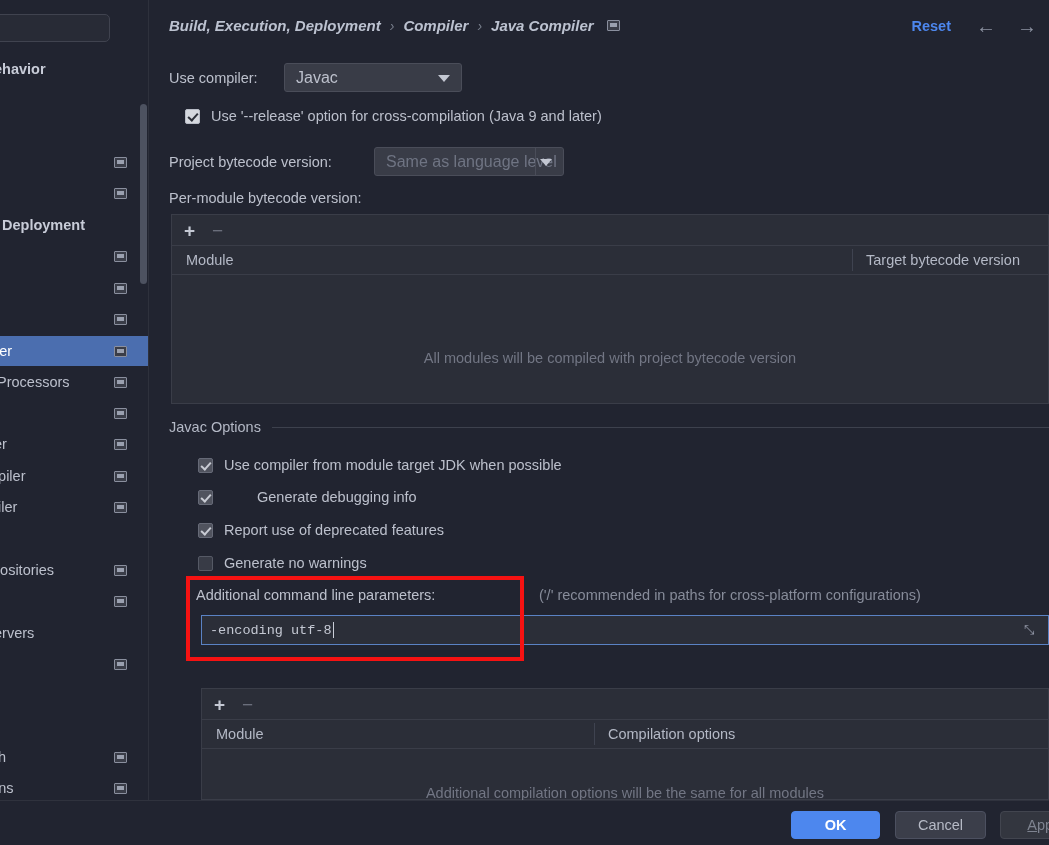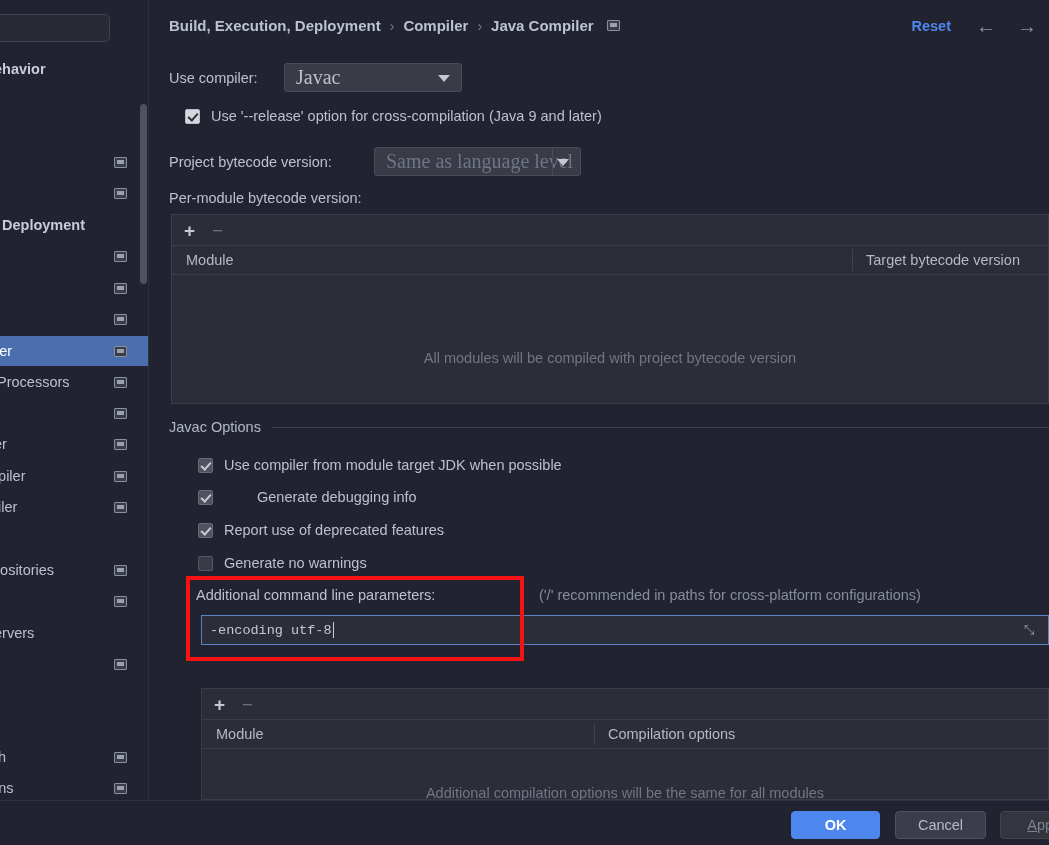--- a/index.html
+++ b/index.html
@@ -86,20 +86,21 @@
     width: 900px; height: 800px;
     background: #212430;
   }
 
   
   #breadcrumb {
     position: absolute; left: 20px; top: 17px;
     display: flex; align-items: center;
     font-size: 15px; font-weight: bold;
     color: #bcc2d0;
+    font-style: italic;
   }
   .crumb-sep {
     margin: 0 9px;
     color: #787e8c;
     font-weight: normal;
     font-size: 14px;
   }
   #crumb-icon {
     margin-left: 13px;
     width: 13px; height: 11px;
@@ -144,25 +145,24 @@
   .combo {
     position: absolute;
     background: #393c47;
     border: 1px solid #4a4d59;
     border-radius: 3px;
     box-sizing: border-box;
     display: flex;
     align-items: center;
   }
   .combo-text {
-    font-size: 20px;
+    font-size: 16px;
     color: #bcc0cc;
     padding-left: 11px;
     white-space: nowrap;
-    font-family: Liberation Serif, serif;
   }
   .combo-text.placeholder { color: #6f7483; }
   .combo-arrow {
     position: absolute; right: 11px; top: 50%;
     margin-top: -3px;
     width: 0; height: 0;
     border-left: 6px solid transparent;
     border-right: 6px solid transparent;
     border-top: 7px solid #c3c7d2;
   }
@@ -500,21 +500,21 @@
       <span class="combo-text">Javac</span>
       <span class="combo-arrow"></span>
     </div>
 
     <div class="cbrow" style="left:24px; top:108px;padding-left:12px;">
       <span class="cbox on-bright"></span>
       <span class="cblabel">Use '--release' option for cross-compilation (Java 9 and later)</span>
     </div>
 
     <div class="lbl" style="left:20px; top:154px;">Project bytecode version:</div>
-    <div class="combo" style="left:225px; top:147px; width:207px; height:29px;">
+    <div class="combo" style="left:225px; top:147px; width:190px; height:29px;">
       <span class="combo-text placeholder">Same as language level</span>
       <span class="combo-split" style="right:27px;"></span>
       <span class="combo-arrow"></span>
     </div>
 
     <div class="lbl" style="left:20px; top:190px;">Per-module bytecode version:</div>
 
     <div class="tablebox" style="left:22px; top:214px; width:878px; height:190px;">
       <div class="tbar">
         <span class="tbar-btn enabled">+</span>

